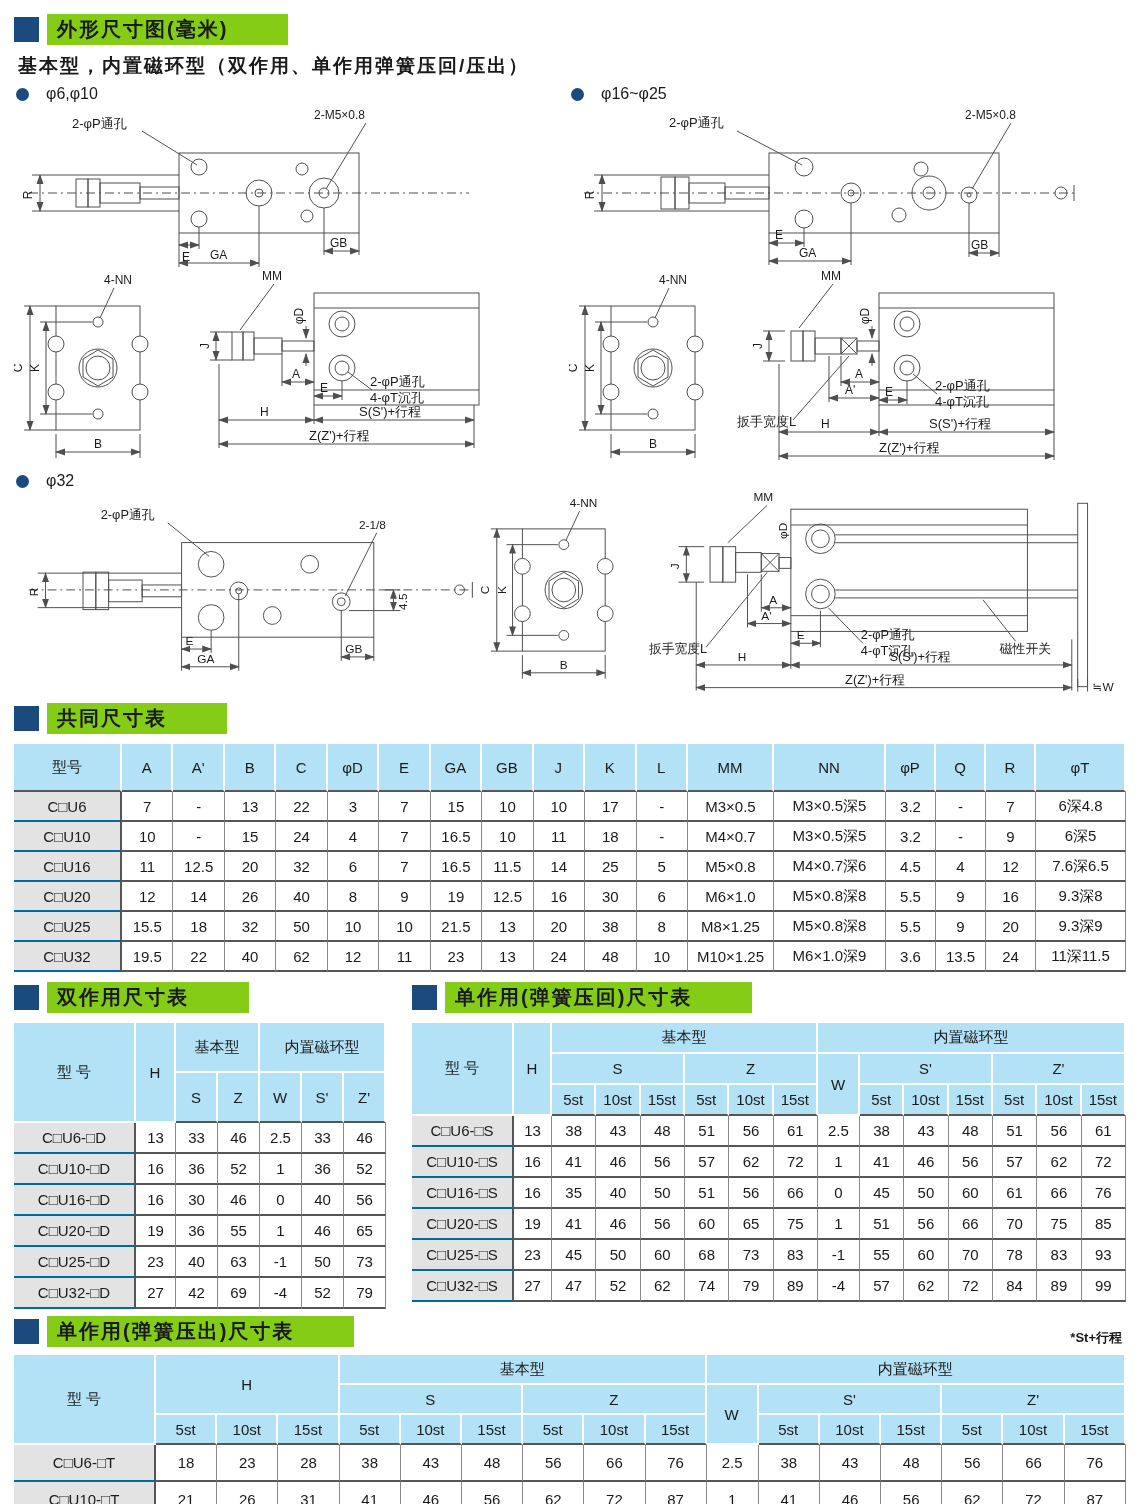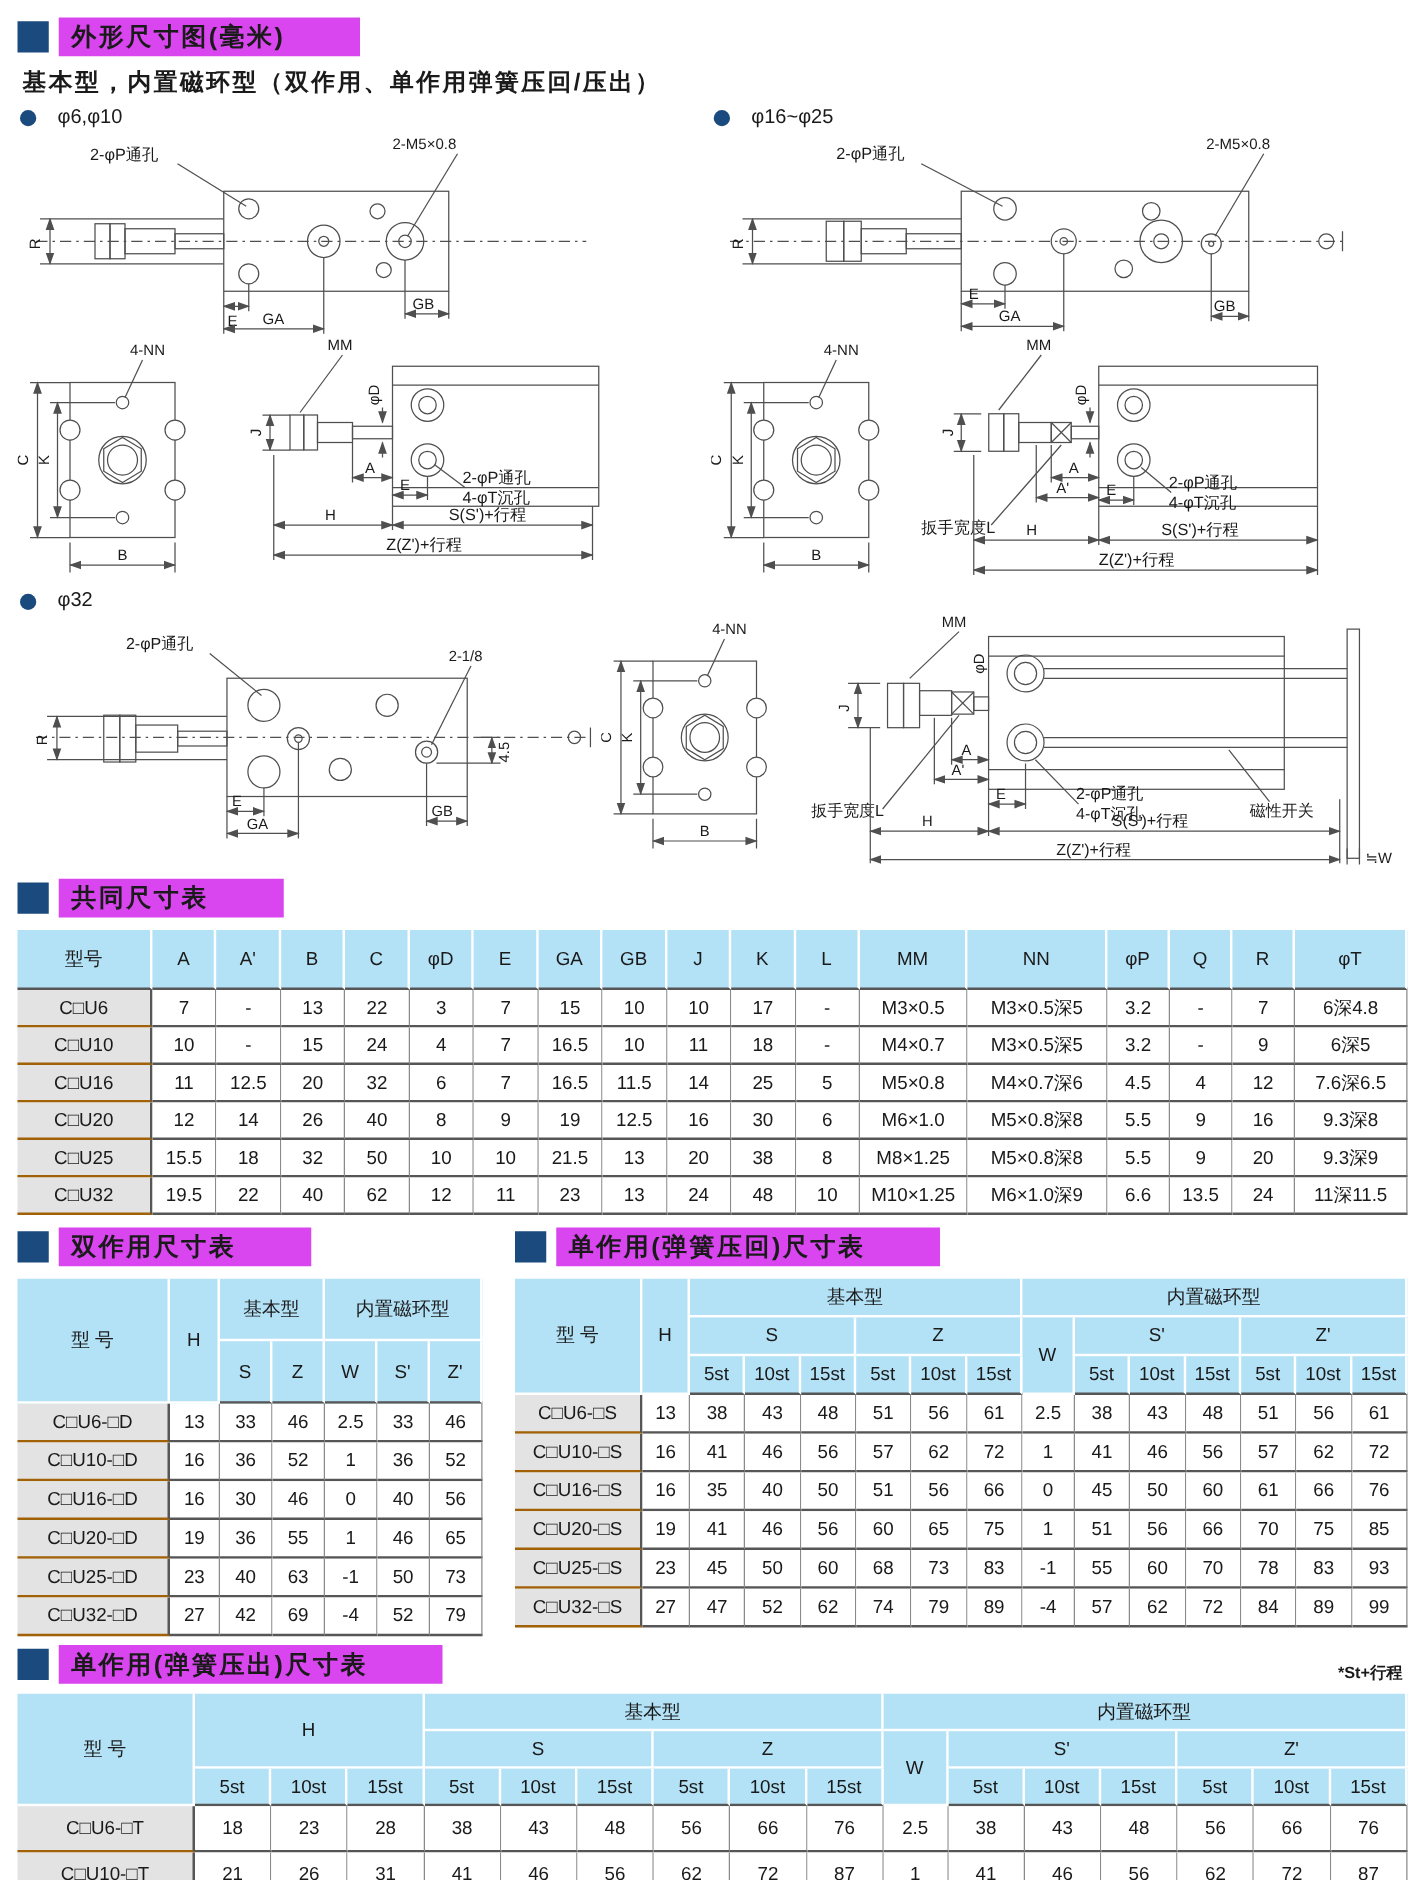--- a/index.html
+++ b/index.html
@@ -1,21 +1,21 @@
 <!DOCTYPE html>
 <html><head>
 <meta charset="utf-8">
 <style>
   * { box-sizing: border-box; margin:0; padding:0; }
   body { width:1140px; background:#fff; font-family:"Liberation Sans","DejaVu Sans",sans-serif; color:#1a1a1a; }
   .page { width:1140px; min-height:1504px; background:#fff; padding:10px 14px 20px 14px; position:relative; }
 
   .sec-head { display:flex; align-items:center; gap:8px; margin-top:4px; }
   .sq { width:25px; height:25px; background:#1b4a7e; flex:0 0 auto; }
-  .band { background:#d946ef; font-size:20px; font-weight:bold; padding:2px 60px 2px 10px; letter-spacing:2px; }
+  .band { background:#84cc16; font-size:20px; font-weight:bold; padding:2px 60px 2px 10px; letter-spacing:2px; }
   .subtitle { font-size:19px; font-weight:bold; margin:8px 0 2px 4px; letter-spacing:2px; }
 
   .bullet { display:flex; align-items:center; gap:17px; font-size:16px; font-weight:normal; margin:4px 0 0 2px; }
   .dot { width:13px; height:13px; border-radius:50%; background:#1b4a7e; }
 
   .draw-grid { display:flex; }
   .draw-col { display:flex; flex-direction:column; }
   .draw-col.left { width:555px; }
   .draw-col.right { width:557px; }
   .draw-row { display:flex; align-items:flex-start; }
@@ -27,21 +27,21 @@
   svg.d .wh { fill:#fff; }
   svg.d text { fill:#1a1a1a; font-size:12px; stroke:none; font-family:"Liberation Sans","DejaVu Sans",sans-serif; }
   svg.d text.zh { font-size:13px; }
 
   table { border-collapse:separate; border-spacing:0; table-layout:fixed; }
   th { background:#b3e1f5; font-weight:normal; font-size:15px; text-align:center;
        border-right:2px solid #fff; border-bottom:2px solid #fff; padding:2px 1px; }
   thead tr.last th { border-bottom:2px solid #565656; }
   td { background:#fff; font-size:15px; text-align:center; padding:3px 1px;
        border-right:1px solid #8a8a8a; border-bottom:2px solid #565656; }
-  td.mcell { background:#e3e3e3; border-right:2px solid #565656; border-bottom:2px solid #a16207; }
+  td.mcell { background:#e3e3e3; border-right:2px solid #565656; border-bottom:2px solid #0369a1; }
   .t-common { width:1112px; margin-top:10px; }
   .t-common th { height:48px; }
   .t-common td { height:30px; }
   .two-col { display:flex; gap:26px; margin-top:6px; }
   .t-da { width:372px; }
   .t-da th { height:50px; }
   .t-da td { height:31px; }
   .t-sr { width:714px; }
   .t-sr th { height:31px; }
   .t-sr td { height:31px; }
@@ -628,21 +628,21 @@
           <td>62</td>
           <td>12</td>
           <td>11</td>
           <td>23</td>
           <td>13</td>
           <td>24</td>
           <td>48</td>
           <td>10</td>
           <td>M10×1.25</td>
           <td>M6×1.0深9</td>
-          <td>6.6</td>
+          <td>3.6</td>
           <td>13.5</td>
           <td>24</td>
           <td>11深11.5</td>
         </tr>
       </tbody>
   </table>
 
   <div class="two-col">
     <div>
       <div class="sec-head">

